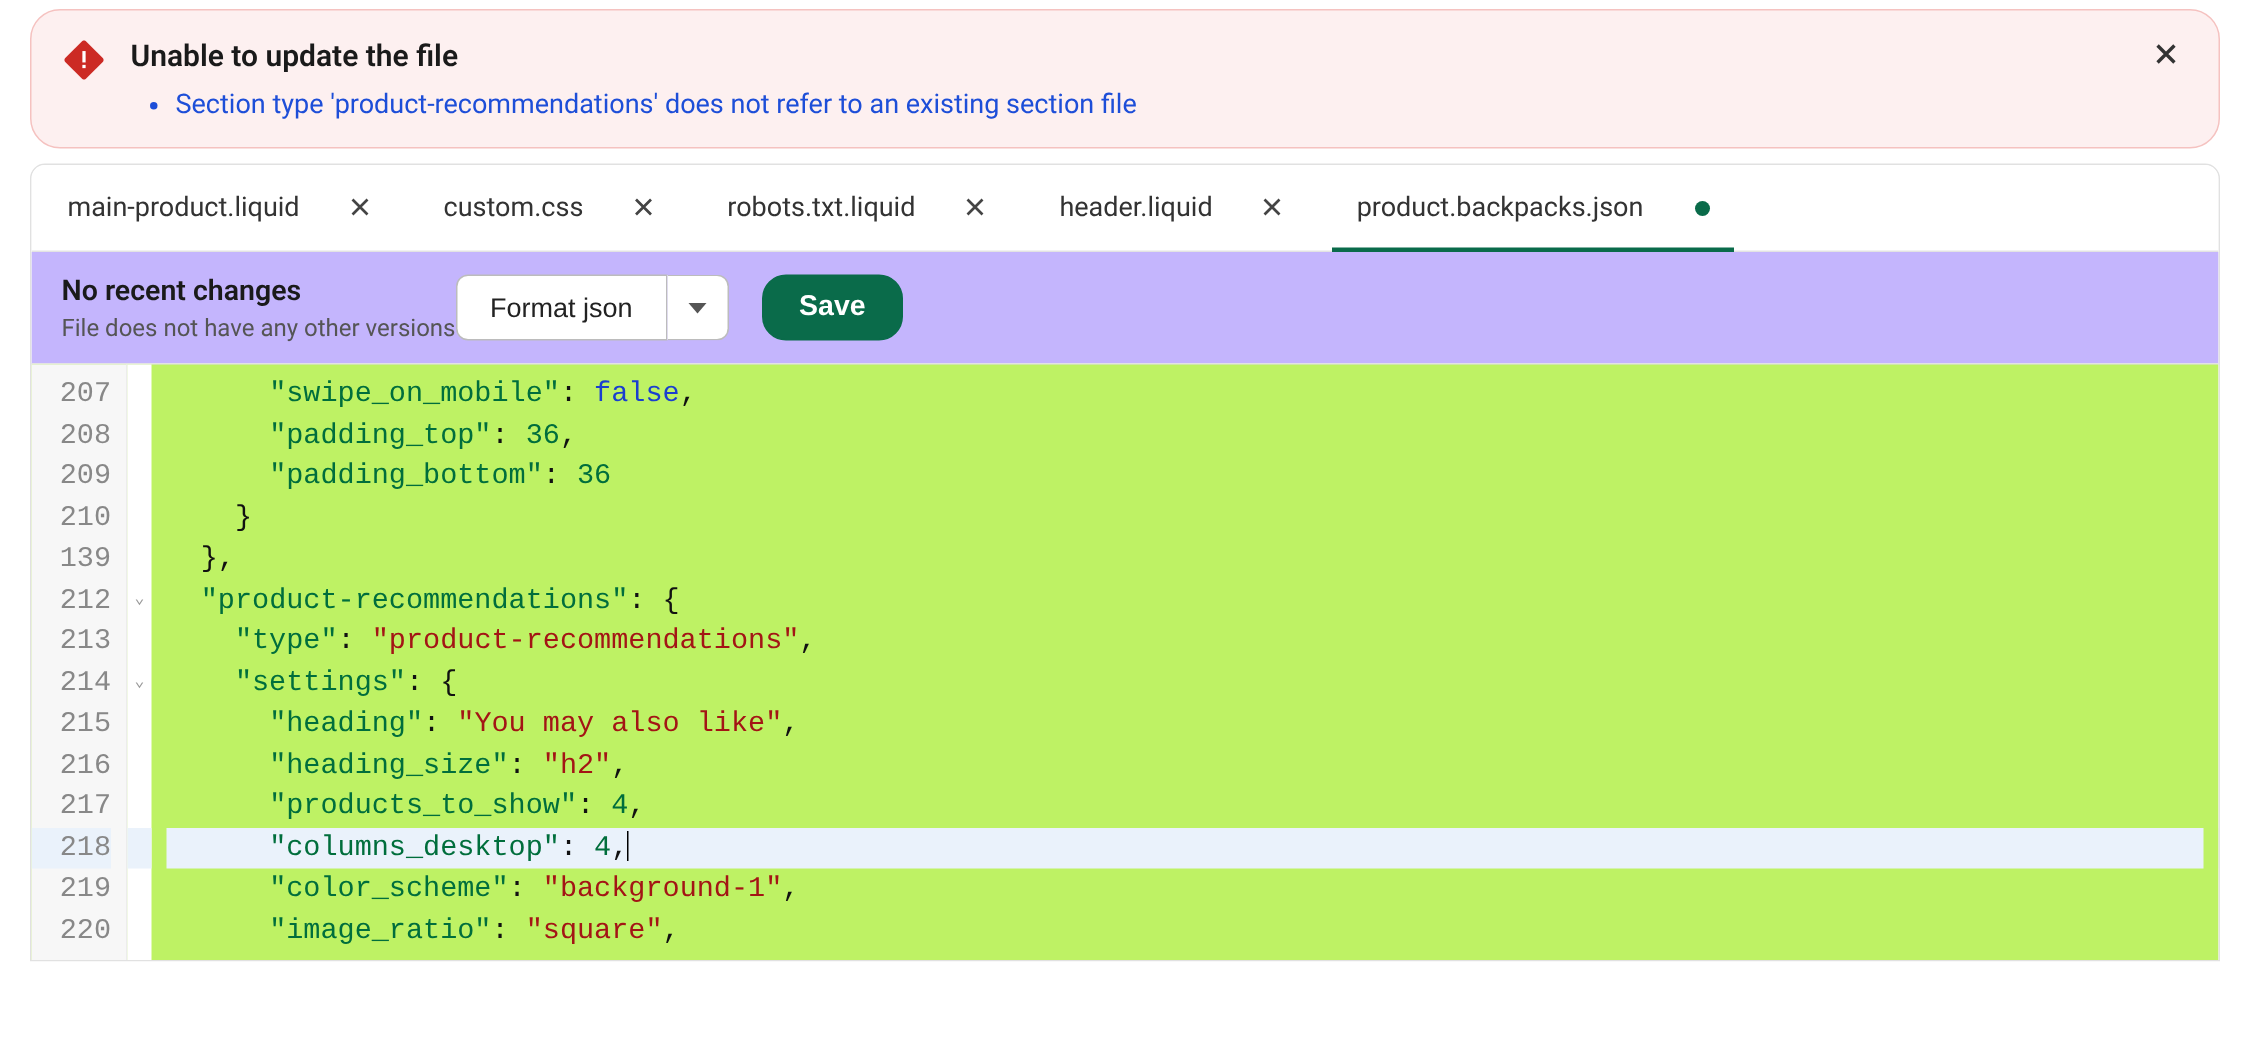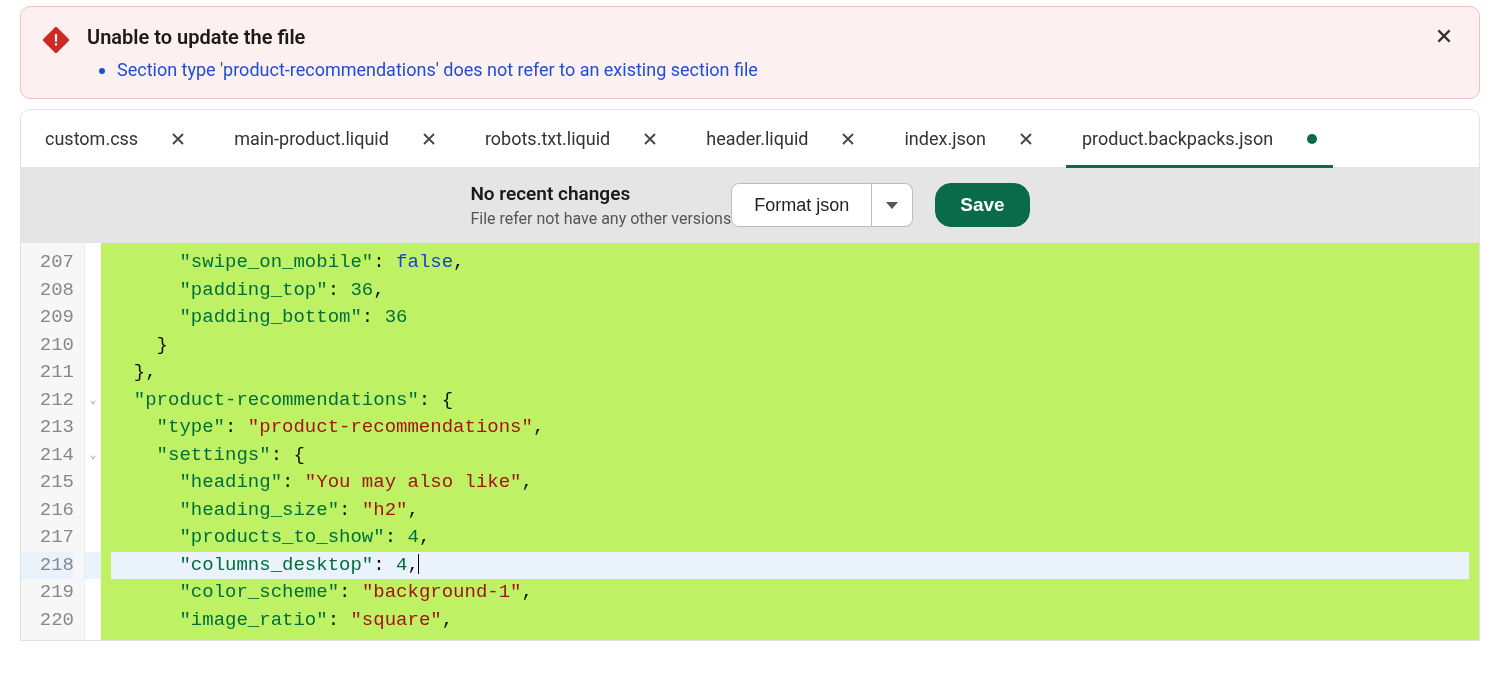--- a/index.html
+++ b/index.html
@@ -2,21 +2,21 @@
 <html><head>
 <meta charset="utf-8">
 <style>
   * { box-sizing: border-box; margin: 0; padding: 0; }
   body { font-family: -apple-system, BlinkMacSystemFont, "Segoe UI", Roboto, sans-serif; background: #fff; width:1500px; }
   
   .alert {
     margin: 6px 20px 10px 20px;
     border: 1px solid #f5c2c0;
     background: #fdf0f0;
-    border-radius: 10px;
+    border-radius: 20px;
     padding: 18px 22px;
     display: flex;
     align-items: flex-start;
     gap: 18px;
     position: relative;
   }
   .alert-icon {
     width: 26px; height: 26px; flex: none; margin-top: 2px;
   }
   .alert-body { flex: 1; }
@@ -59,22 +59,22 @@
   .tab.active::after {
     content:""; position:absolute; left:-6px; right:-6px; bottom:-1px;
     height:3px; background:#0a6b4a;
   }
   .tab .dot {
     width:10px; height:10px; border-radius:50%; background:#0a6b4a;
     display:inline-block;
   }
   
   .toolbar {
-    display:flex; align-items:center; justify-content:center;
-    background:#e5e5e5; border-bottom:1px solid #e3e3e3;
+    display:flex; align-items:center; justify-content:flex-start;
+    background:#c4b5fd; border-bottom:1px solid #e3e3e3;
     padding: 14px 20px;
   }
   .toolbar-left {}
   .toolbar-title { font-size:19px; font-weight:600; color:#1a1a1a; margin-bottom:4px;}
   .toolbar-sub { font-size:16px; color:#555; }
   .toolbar-right { display:flex; align-items:stretch; gap:22px; }
   .btn-group { display:flex; }
   .btn {
     border:1px solid #bcbcbc; background:#fff; color:#222;
     font-size:18px; padding: 10px 22px; border-radius:8px;
@@ -149,78 +149,72 @@
           <path d="M3 3 L13 13 M13 3 L3 13" stroke="#333" stroke-width="2" fill="none"></path>
         </svg>
     </span>
   </button>
 </div>
 
 <div class="tabs-wrap">
 
   <div class="tabs" id="tabs">
       <div class="tab">
+        <span>main-product.liquid</span>
+        <span class="tab-close"><svg viewBox="0 0 12 12" width="12" height="12">
+            <path d="M1 1 L11 11 M11 1 L1 11" stroke="#444" stroke-width="1.8"></path>
+          </svg></span>
+      </div>
+      <div class="tab">
         <span>custom.css</span>
         <span class="tab-close"><svg viewBox="0 0 12 12" width="12" height="12">
             <path d="M1 1 L11 11 M11 1 L1 11" stroke="#444" stroke-width="1.8"></path>
           </svg></span>
       </div>
       <div class="tab">
-        <span>main-product.liquid</span>
-        <span class="tab-close"><svg viewBox="0 0 12 12" width="12" height="12">
-            <path d="M1 1 L11 11 M11 1 L1 11" stroke="#444" stroke-width="1.8"></path>
-          </svg></span>
-      </div>
-      <div class="tab">
         <span>robots.txt.liquid</span>
         <span class="tab-close"><svg viewBox="0 0 12 12" width="12" height="12">
             <path d="M1 1 L11 11 M11 1 L1 11" stroke="#444" stroke-width="1.8"></path>
           </svg></span>
       </div>
       <div class="tab">
         <span>header.liquid</span>
-        <span class="tab-close"><svg viewBox="0 0 12 12" width="12" height="12">
-            <path d="M1 1 L11 11 M11 1 L1 11" stroke="#444" stroke-width="1.8"></path>
-          </svg></span>
-      </div>
-      <div class="tab">
-        <span>index.json</span>
         <span class="tab-close"><svg viewBox="0 0 12 12" width="12" height="12">
             <path d="M1 1 L11 11 M11 1 L1 11" stroke="#444" stroke-width="1.8"></path>
           </svg></span>
       </div>
       <div class="tab active">
         <span>product.backpacks.json</span>
         <span class="dot"></span>
       </div>
     </div>
 
   <div class="toolbar">
     <div class="toolbar-left">
       <div class="toolbar-title">No recent changes</div>
-      <div class="toolbar-sub">File refer not have any other versions</div>
+      <div class="toolbar-sub">File does not have any other versions</div>
     </div>
     <div class="toolbar-right">
       <div class="btn-group">
         <button class="btn">Format json</button>
         <button class="btn">
           <span class="caret"></span>
         </button>
       </div>
       <button class="btn-primary">Save</button>
     </div>
   </div>
 
   <div class="editor">
     <div class="gutter" id="gutter">
         <div class="row">207</div>
         <div class="row">208</div>
         <div class="row">209</div>
         <div class="row">210</div>
-        <div class="row">211</div>
+        <div class="row">139</div>
         <div class="row">212</div>
         <div class="row">213</div>
         <div class="row">214</div>
         <div class="row">215</div>
         <div class="row">216</div>
         <div class="row">217</div>
         <div class="row hl">218</div>
         <div class="row">219</div>
         <div class="row">220</div>
       </div>

